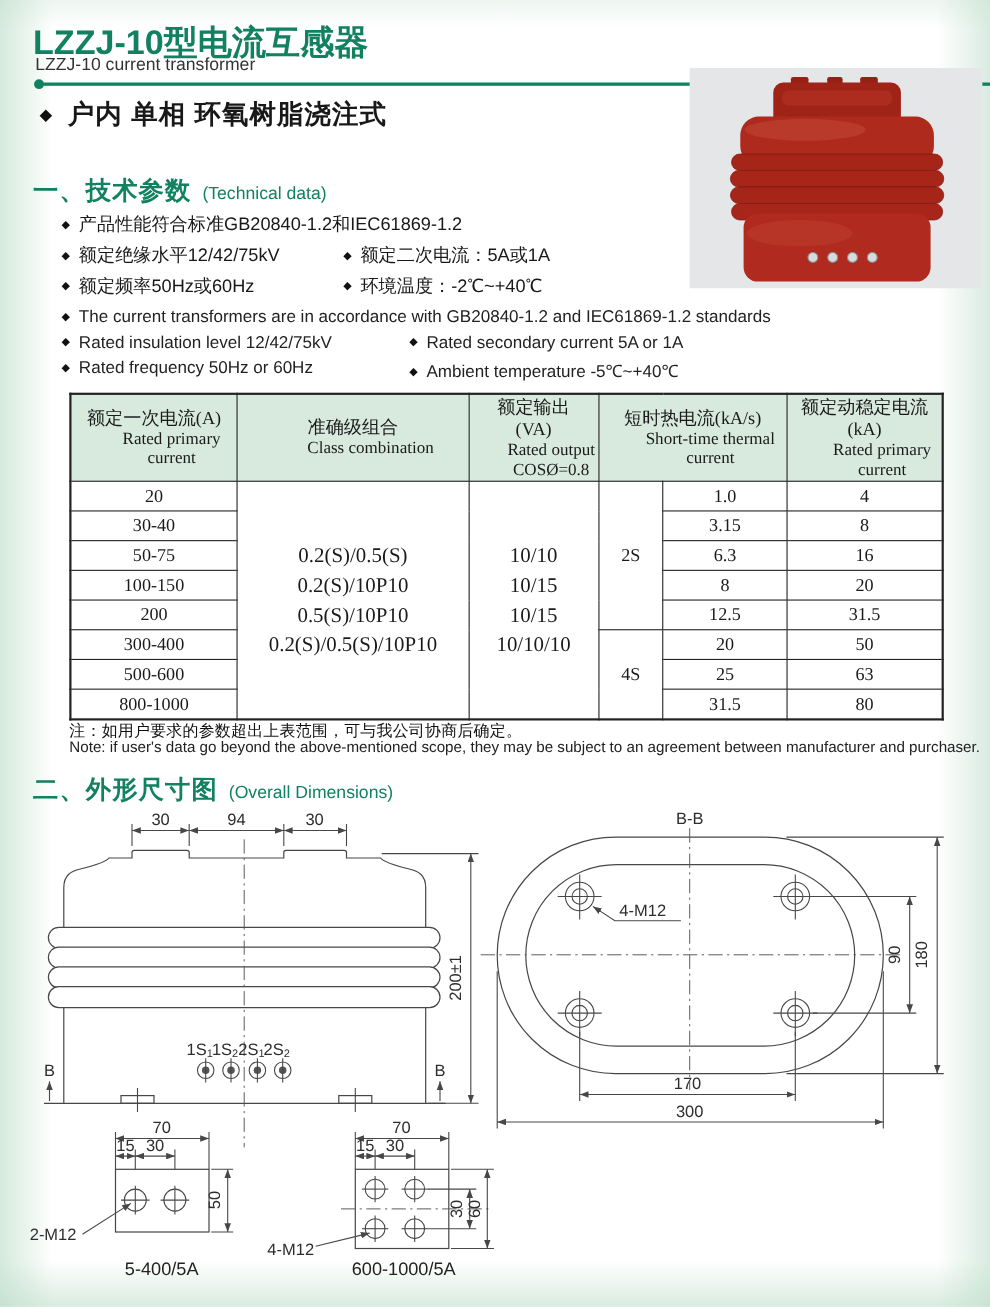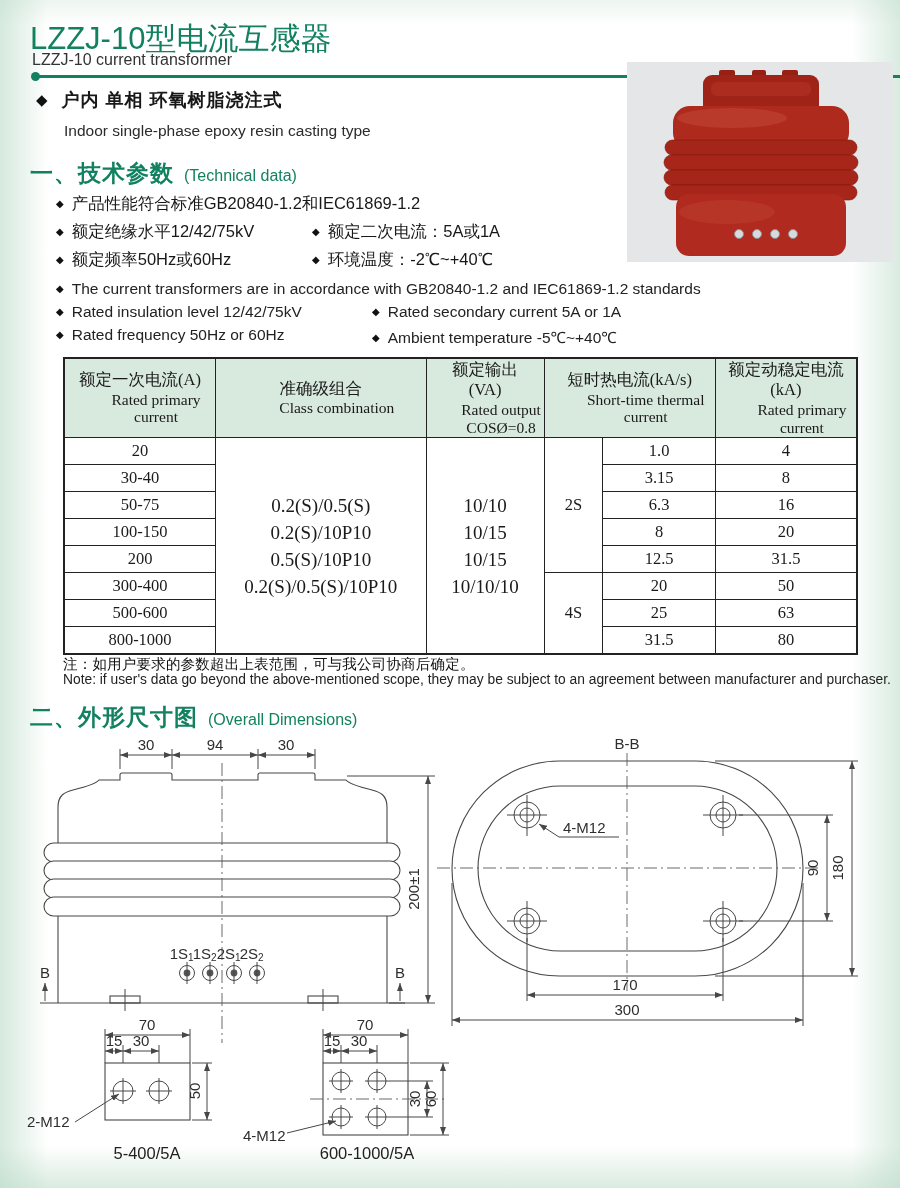--- a/index.html
+++ b/index.html
@@ -5,30 +5,30 @@
   html,body{margin:0;padding:0;}
   body{width:900px;height:1188px;font-family:"Liberation Sans",sans-serif;color:#1a1a1a;}
   .page{position:relative;width:900px;height:1188px;overflow:hidden;background-color:#fff;
     background-image:
       linear-gradient(90deg, rgba(186,219,199,.6), rgba(255,255,255,0) 48px),
       linear-gradient(-90deg, rgba(186,219,199,.55), rgba(255,255,255,0) 48px),
       linear-gradient(0deg, rgba(186,219,199,.55), rgba(255,255,255,0) 42px),
       linear-gradient(180deg, rgba(205,228,214,.35), rgba(255,255,255,0) 26px);}
   .abs{position:absolute;}
   
-  .title-cn{left:30px;top:18px;font-size:31px;font-weight:normal;color:#12815f;letter-spacing:0;}
+  .title-cn{left:30px;top:18px;font-size:31px;font-weight:bold;color:#12815f;letter-spacing:0;}
   .title-en{left:32px;top:51px;font-size:16px;color:#333;}
   .rule{left:33px;right:0;top:75px;height:3px;background:#12815f;}
   .rule-dot{position:absolute;left:-2px;top:-3px;width:9px;height:9px;border-radius:50%;background:#12815f;}
   
   .photo{left:627px;top:62px;width:266px;height:200px;background:#e4e6e8;}
   
   .type-row{left:36px;top:88px;display:flex;align-items:center;}
   .type-bullet{font-size:15px;color:#111;margin-right:14px;}
-  .type-cn{font-size:18px;font-weight:bold;color:#181818;letter-spacing:1px;}
+  .type-cn{font-size:24px;font-weight:bold;color:#181818;letter-spacing:1px;}
   .type-en{left:64px;top:122px;font-size:15.5px;color:#2b2b2b;}
   
   .h2{display:flex;align-items:baseline;color:#12815f;}
   .h2 .num,.h2 .cn{font-size:23px;font-weight:bold;letter-spacing:1px;}
   .h2 .en{font-size:16px;margin-left:10px;font-weight:normal;}
   .h2-1{left:30px;top:158px;}
   .h2-2{left:30px;top:702px;}
   
   .bullets{left:56px;width:820px;}
   .bullets-cn{top:193px;}
@@ -95,21 +95,20 @@
       <circle cx="130" cy="172" r="4.5" fill="#d8dbdd" stroke="#8a8d90"></circle>
       <circle cx="148" cy="172" r="4.5" fill="#d8dbdd" stroke="#8a8d90"></circle>
       <circle cx="166" cy="172" r="4.5" fill="#d8dbdd" stroke="#8a8d90"></circle>
     </svg>
   </div>
 
   <div class="abs type-row">
     <span class="type-bullet">◆</span>
     <span class="type-cn">户内 单相 环氧树脂浇注式</span>
   </div>
-  <div class="abs type-en">Indoor single-phase epoxy resin casting type</div>
 
   <div class="abs h2 h2-1">
     <span class="num">一、</span>
     <span class="cn">技术参数</span>
     <span class="en">(Technical data)</span>
   </div>
 
   <div class="abs bullets bullets-cn">
     <div class="brow">
       <span class="bi">

